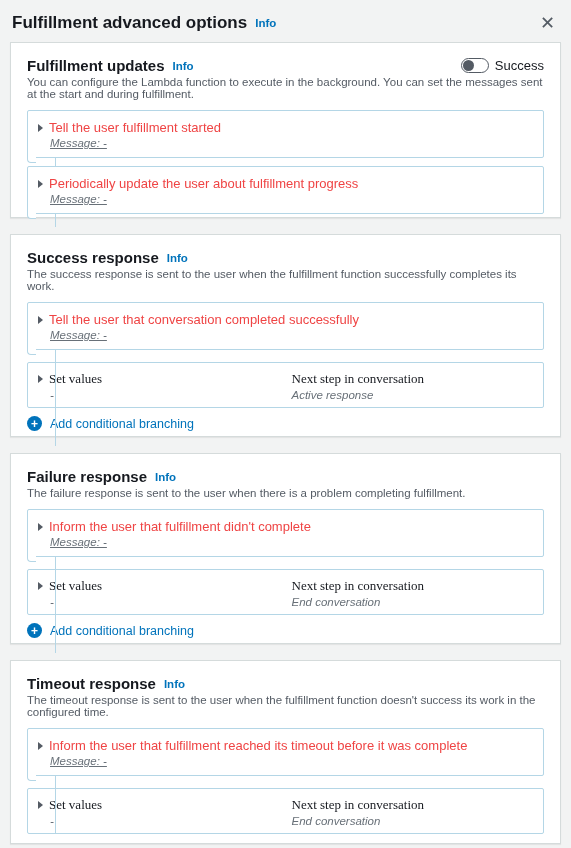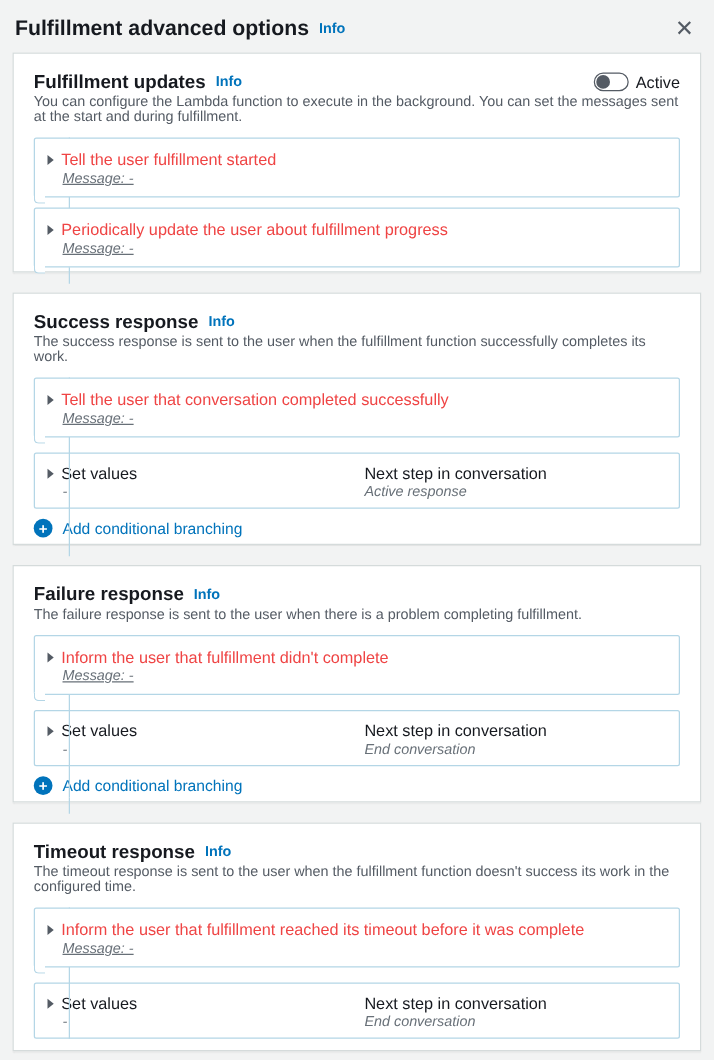--- a/index.html
+++ b/index.html
@@ -102,21 +102,21 @@
   .split-card {
     background: #fff;
     border: 1px solid #b4d6e6;
     border-radius: 2px;
     margin: 12px 0 6px 0;
     padding: 8px 10px 6px 10px;
     display: flex;
     gap: 12px;
   }
   .split-col { flex: 1; }
-  .split-head { display:flex; align-items:center; gap:6px; font-size:13px; }
+  .split-head { display:flex; align-items:center; gap:6px; font-size:13px;font-family:Liberation Serif, serif; }
   .split-sub { font-size: 11.5px; color: #687078; font-style: italic; margin-top: 2px; margin-left: 0;}
   .split-sub.indent { margin-left: 12px; }
   .add-row {
     display: flex; align-items: center; gap: 8px;
     margin: 6px 0 0 0; padding: 2px 0;
     cursor: pointer;
   }
   .plus-circle {
     width: 15px; height: 15px; border-radius: 50%;
     background: #0073bb; color: #fff;
@@ -136,21 +136,21 @@
   </div>
 
   <div class="panel">
     <div class="panel-head">
       <span class="panel-title">Fulfillment updates</span>
       <span class="info-link">Info</span>
       <div class="toggle-wrap">
         <div class="toggle">
             <div class="knob"></div>
           </div>
-        <span class="toggle-label">Active</span>
+        <span class="toggle-label">Success</span>
       </div>
     </div>
     <div class="panel-desc">You can configure the Lambda function to execute in the background. You can set the messages sent at the start and during fulfillment.</div>
 
     <div class="flow-wrap continue" style="padding-left:0;">
       <div class="card">
         <div class="card-row">
           <span class="caret"></span>
           <span class="card-title">Tell the user fulfillment started</span>
         </div>

